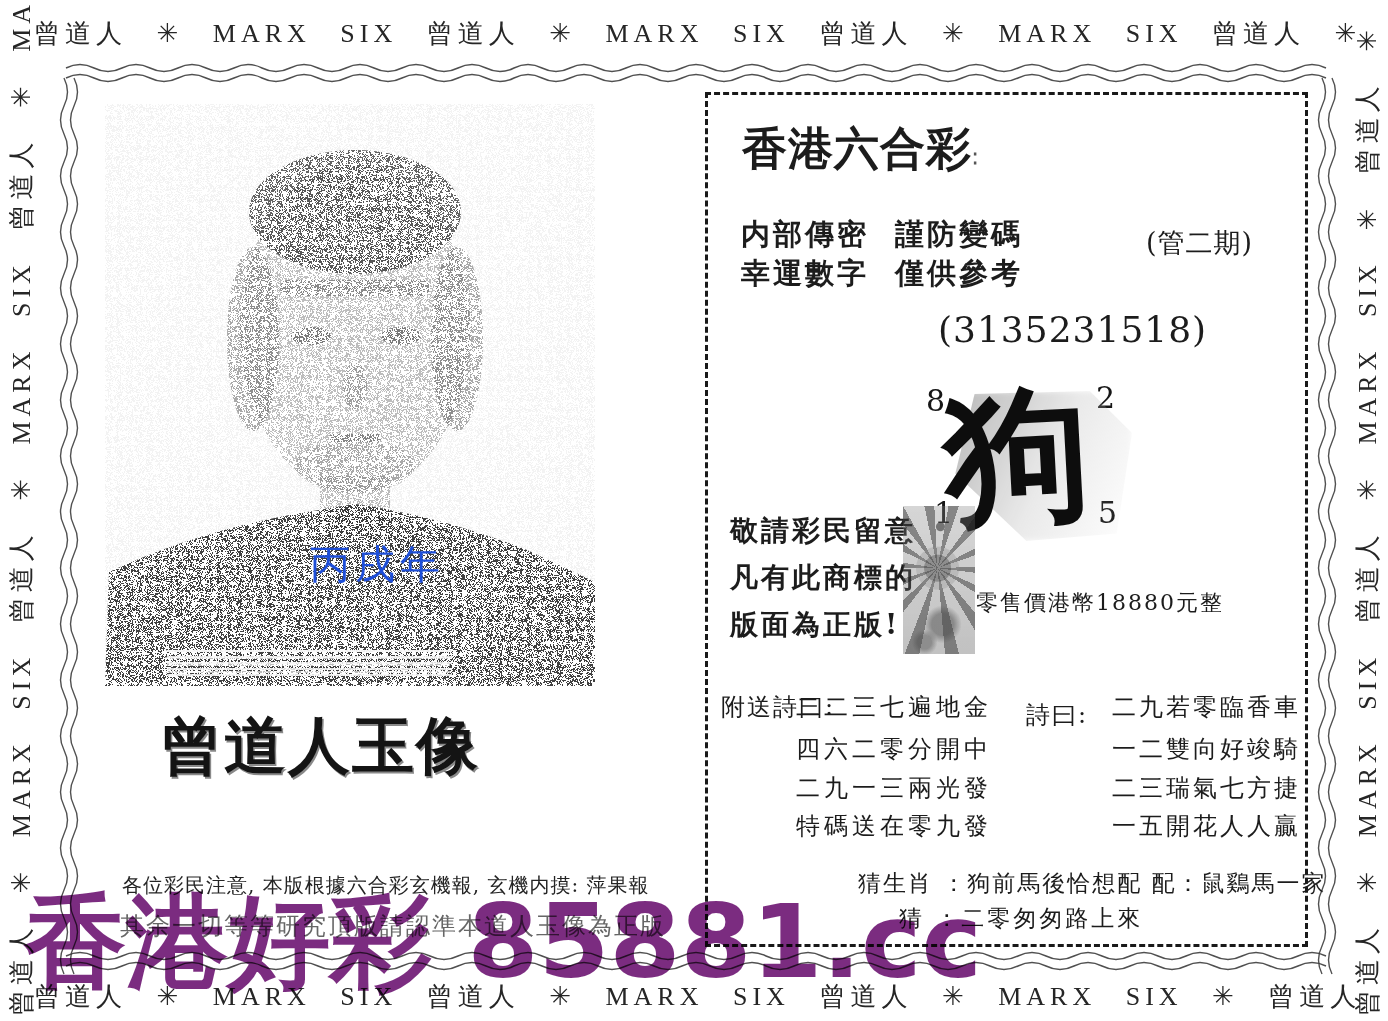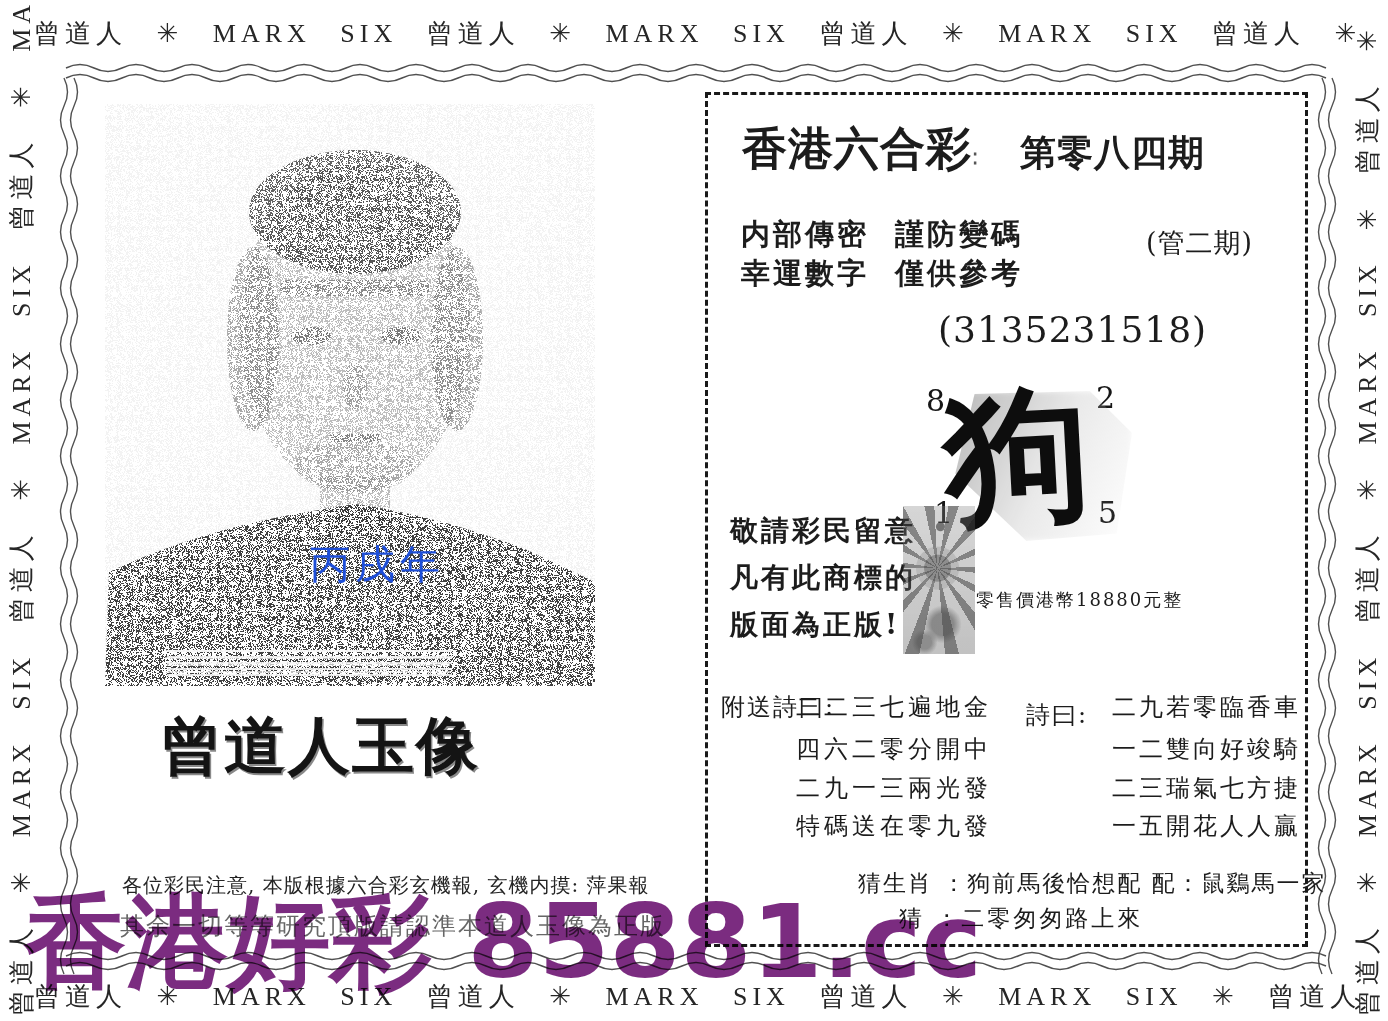--- a/index.html
+++ b/index.html
@@ -55,21 +55,21 @@
     transform:rotate(-3deg);color:#0d0d0d;}
   .t-notice{left:22px;top:412px;font-size:28px;line-height:47px;letter-spacing:3px;font-weight:700;}
   .t-stamp{left:195px;top:411px;width:72px;height:148px;opacity:.85;filter:blur(.4px);
     background:
       radial-gradient(circle at 52% 14%, rgba(55,55,55,.75) 0 4px, transparent 5px),
       radial-gradient(circle at 48% 42%, rgba(45,45,45,.5) 13px, rgba(120,120,120,.3) 14px 21px, transparent 22px),
       repeating-conic-gradient(from 10deg at 48% 42%, rgba(35,35,35,.55) 0 9deg, transparent 9deg 26deg),
       radial-gradient(circle at 55% 80%, rgba(60,60,60,.55) 11px, transparent 19px),
       radial-gradient(circle at 30% 92%, rgba(60,60,60,.5) 7px, transparent 13px),
       linear-gradient(rgba(135,135,135,.4), rgba(95,95,95,.45));}
-  .t-price{left:268px;top:493px;font-size:18px;letter-spacing:2px;}
+  .t-price{left:268px;top:493px;font-size:22px;letter-spacing:2px;}
   .t-plabel-l{left:13px;top:596px;font-size:24px;letter-spacing:2px;}
   .t-plabel-r{left:318px;top:604px;font-size:24px;letter-spacing:2px;}
   .t-pl{left:88px;font-size:24px;letter-spacing:4px;}
   .t-pr{left:404px;font-size:24px;letter-spacing:3px;white-space:nowrap;}
   .pline0{top:596px;} .pline1{top:638px;} .pline2{top:677px;} .pline3{top:715px;}
   .t-guess1{left:150px;top:773px;font-size:23px;letter-spacing:2px;white-space:nowrap;}
   .t-guess2{left:191px;top:808px;font-size:23px;letter-spacing:3px;white-space:nowrap;}
 
   
   .watermark{position:absolute;left:24px;top:886px;font-size:102px;font-weight:800;line-height:1.1;
@@ -133,21 +133,20 @@
   </div>
 
   <div class="calligraphy">曾道人玉像</div>
 
   <div class="note1">各位彩民注意, 本版根據六合彩玄機報, 玄機内摸: 萍果報</div>
   <div class="note2">其余一切等等研究頂版請認準本道人玉像為正版</div>
 
   <div class="ticket">
     <div class="t-title">香港六合彩</div>
     <div class="t-sep">∶</div>
-    <div class="t-issue">第零八四期</div>
 
     <div class="t-row t-row1">
       <span>内部傳密</span><span class="second">謹防變碼</span>
     </div>
     <div class="t-period">(管二期)</div>
     <div class="t-row t-row2">
       <span>幸運數字</span><span class="second">僅供參考</span>
     </div>
 
     <div class="t-lucky">(3135231518)</div>

